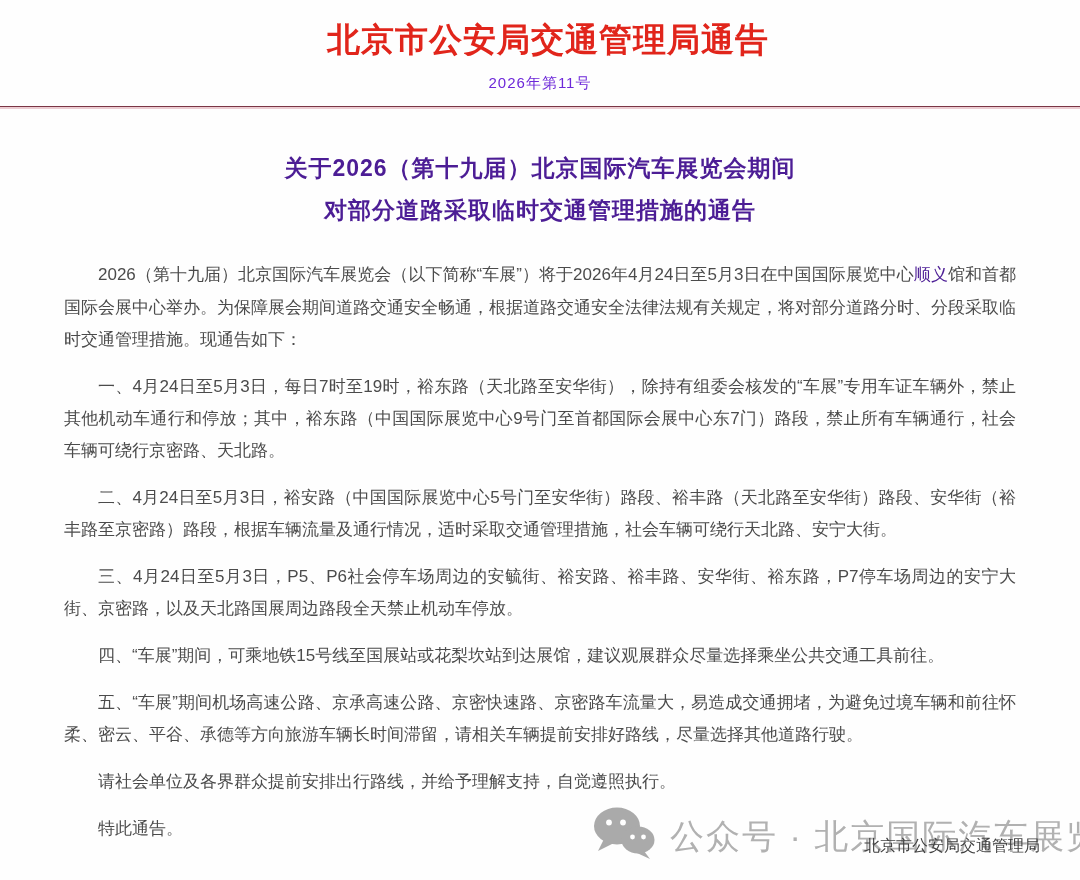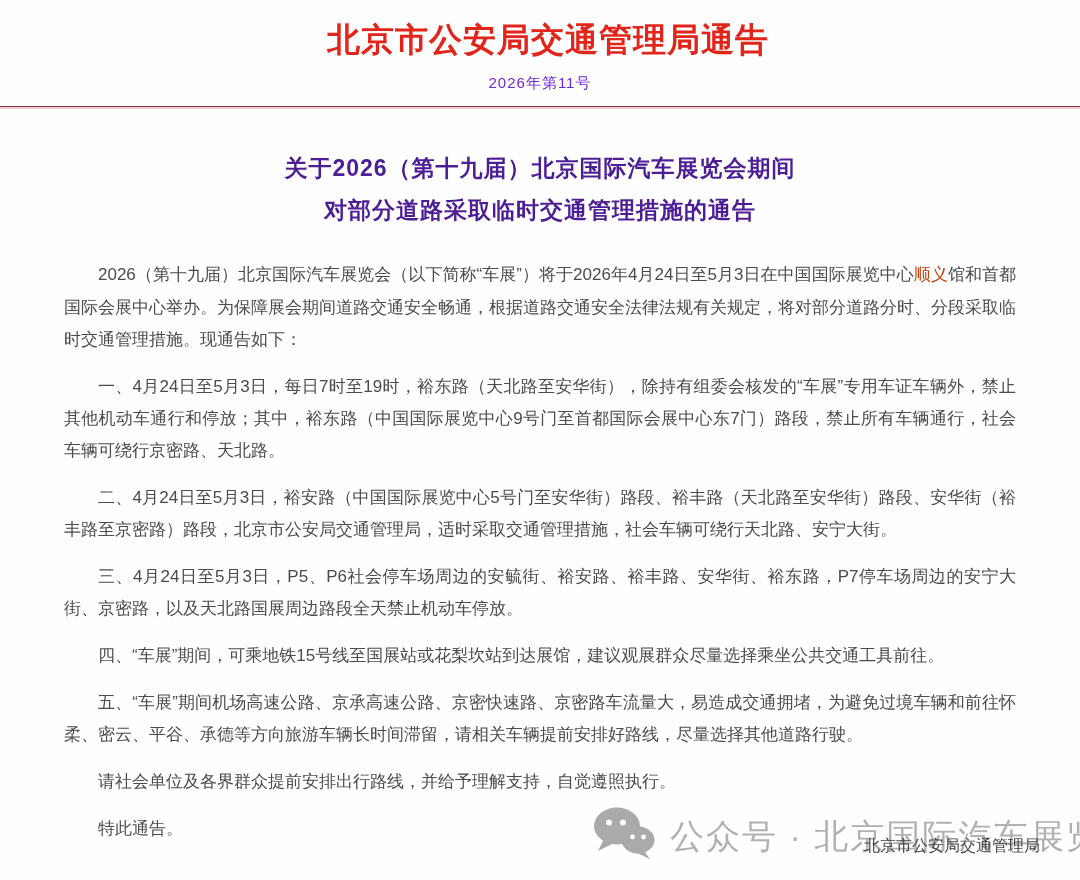--- a/index.html
+++ b/index.html
@@ -50,21 +50,21 @@
     margin:28px 64px 0 64px;
     font-size:17px;
     line-height:32px;
     text-align:justify;
     color:#4b4b4b;
   }
   .body-text p {
     text-indent:2em;
     margin-bottom:15px;
   }
-  .hl-orange { color:#c2410c;font-family:Liberation Mono, monospace; }
+  .hl-orange { color:#4c1d95;font-family:Liberation Mono, monospace; }
 
   .signature {
     position:absolute;
     right:40px;
     top:788px;
     text-align:right;
     font-size:16px;
     color:#3f3f3f;
     z-index:2;
     margin-top:48px;
@@ -104,21 +104,21 @@
   <div class="rule"></div>
 
   <div class="doc-title">
     <div>关于2026（第十九届）北京国际汽车展览会期间</div>
     <div>对部分道路采取临时交通管理措施的通告</div>
   </div>
 
   <div class="body-text">
     <p><span>2026（第十九届）北京国际汽车展览会（以下简称“车展”）将于2026年4月24日至5月3日在中国国际展览中心</span><span class="hl-orange">顺义</span><span>馆和首都国际会展中心举办。为保障展会期间道路交通安全畅通，根据道路交通安全法律法规有关规定，将对部分道路分时、分段采取临时交通管理措施。现通告如下：</span></p>
     <p>一、4月24日至5月3日，每日7时至19时，裕东路（天北路至安华街），除持有组委会核发的“车展”专用车证车辆外，禁止其他机动车通行和停放；其中，裕东路（中国国际展览中心9号门至首都国际会展中心东7门）路段，禁止所有车辆通行，社会车辆可绕行京密路、天北路。</p>
-    <p>二、4月24日至5月3日，裕安路（中国国际展览中心5号门至安华街）路段、裕丰路（天北路至安华街）路段、安华街（裕丰路至京密路）路段，北京市公安局交通管理局，适时采取交通管理措施，社会车辆可绕行天北路、安宁大街。</p>
+    <p>二、4月24日至5月3日，裕安路（中国国际展览中心5号门至安华街）路段、裕丰路（天北路至安华街）路段、安华街（裕丰路至京密路）路段，根据车辆流量及通行情况，适时采取交通管理措施，社会车辆可绕行天北路、安宁大街。</p>
     <p>三、4月24日至5月3日，P5、P6社会停车场周边的安毓街、裕安路、裕丰路、安华街、裕东路，P7停车场周边的安宁大街、京密路，以及天北路国展周边路段全天禁止机动车停放。</p>
     <p>四、“车展”期间，可乘地铁15号线至国展站或花梨坎站到达展馆，建议观展群众尽量选择乘坐公共交通工具前往。</p>
     <p>五、“车展”期间机场高速公路、京承高速公路、京密快速路、京密路车流量大，易造成交通拥堵，为避免过境车辆和前往怀柔、密云、平谷、承德等方向旅游车辆长时间滞留，请相关车辆提前安排好路线，尽量选择其他道路行驶。</p>
     <p>请社会单位及各界群众提前安排出行路线，并给予理解支持，自觉遵照执行。</p>
     <p>特此通告。</p>
   </div>
 
   <div class="watermark">
     <span class="wm-icon">
       <svg width="64" height="54" viewBox="0 0 64 54">

